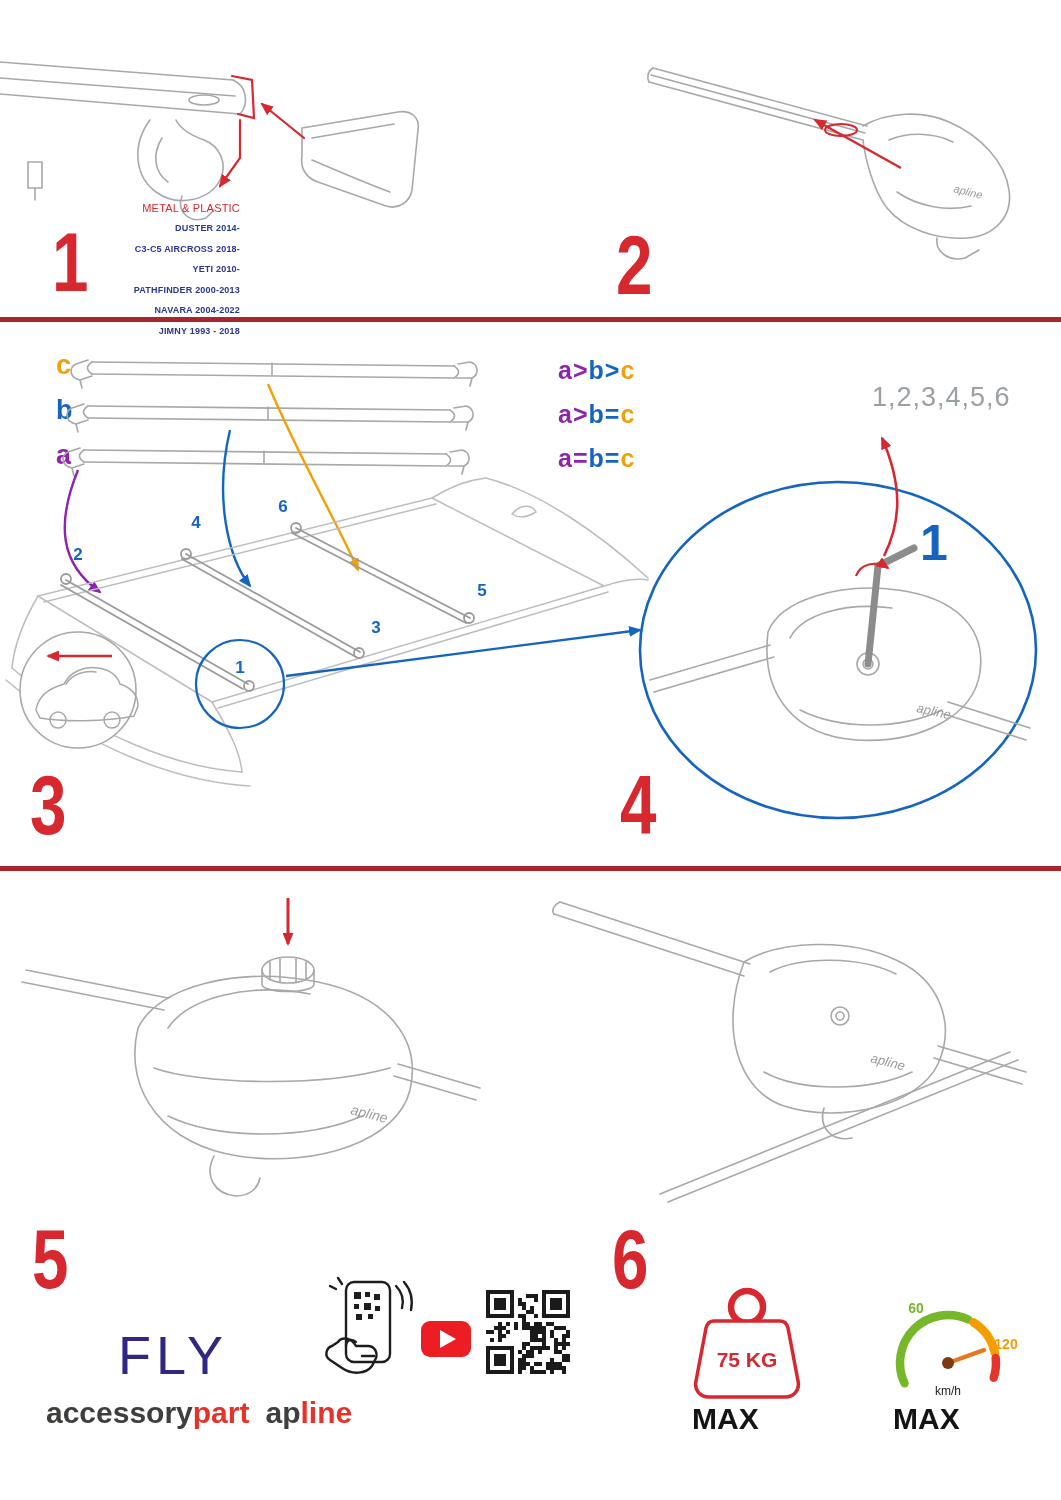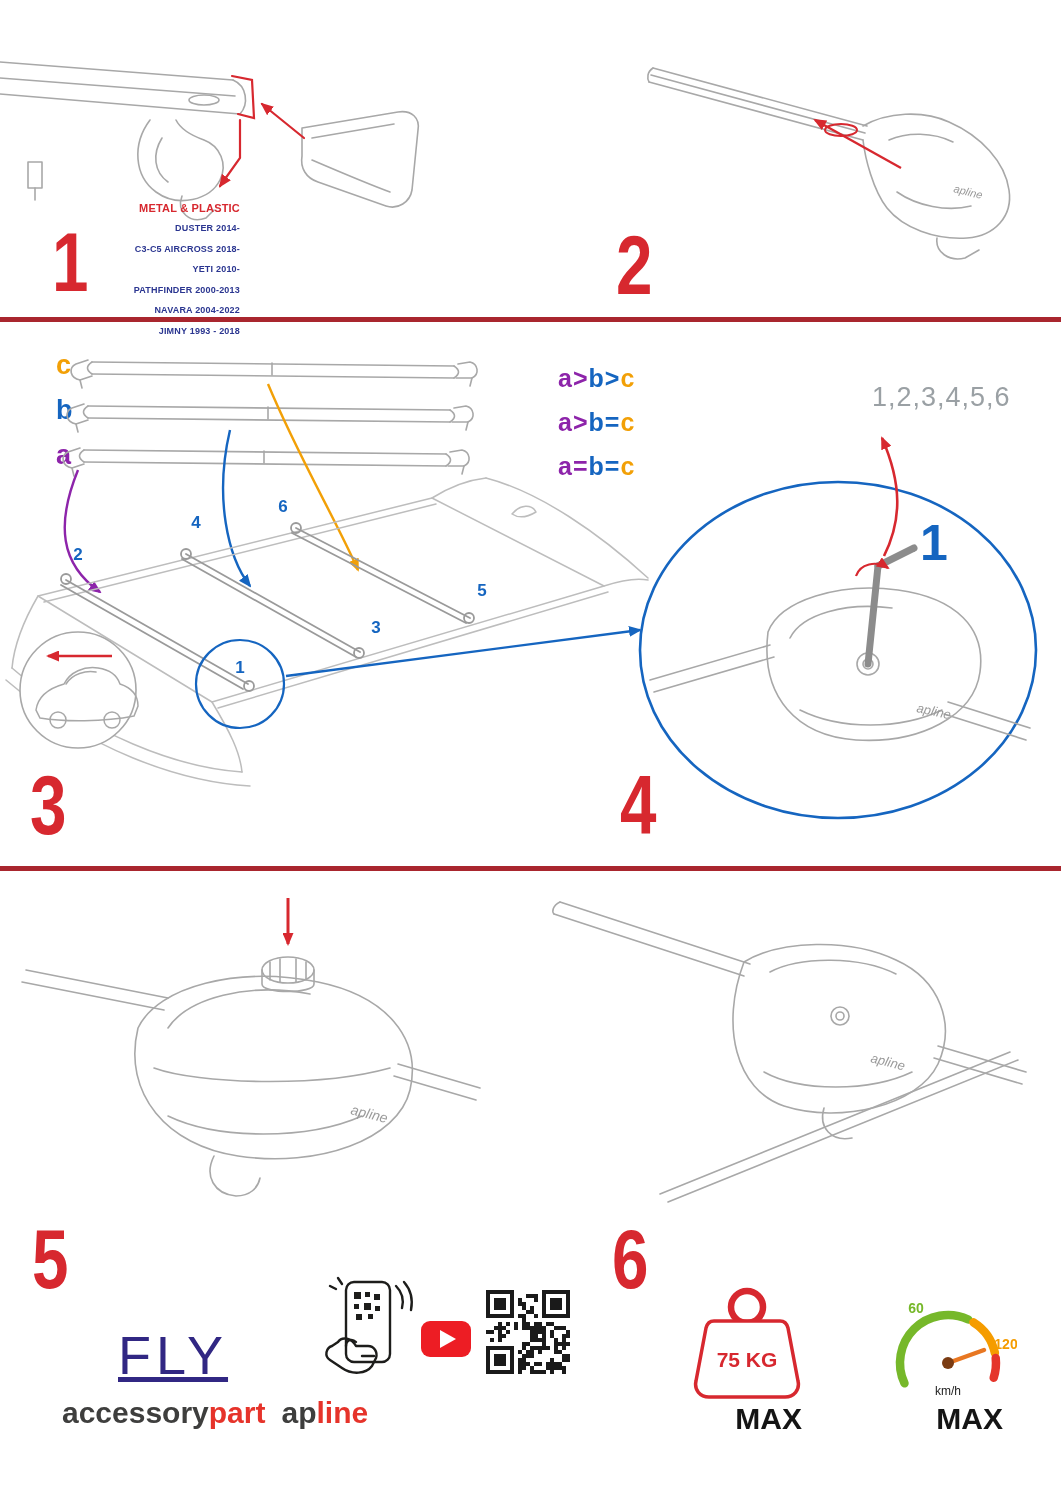--- a/index.html
+++ b/index.html
@@ -3,33 +3,33 @@
 <meta charset="utf-8">
 <style>
   html,body{margin:0;padding:0;background:#fff;}
   .page{position:relative;width:1061px;height:1500px;background:#fff;overflow:hidden;
         font-family:"Liberation Sans",sans-serif;}
   .abs{position:absolute;}
   .step-num{font-size:84px;font-weight:700;color:#d7282f;line-height:.9;
             transform:scaleX(.78);transform-origin:left top;}
   .divider{position:absolute;left:0;width:1061px;height:5px;background:#a9262e;}
   .veh-block{width:170px;text-align:right;}
-  .material{font-size:11px;font-weight:700;color:#d7282f;letter-spacing:.2px;margin-bottom:4px;}
+  .material{font-size:11px;font-weight:400;color:#d7282f;letter-spacing:.2px;margin-bottom:4px;}
   .veh{font-size:9px;font-weight:700;color:#2a3590;line-height:11.5px;letter-spacing:.2px;margin-top:9px;}
   .bar-label{font-size:27px;font-weight:700;line-height:1;}
   .lbl-a{color:#8d24aa}.lbl-b{color:#1565c0}.lbl-c{color:#f2a007}
   .cmp-row{font-size:25px;font-weight:700;letter-spacing:1px;margin-bottom:15px;}
   .tok-a{color:#8d24aa}.tok-b{color:#1565c0}.tok-c{color:#f2a007}
   .tok-op1{color:#8d24aa}.tok-op2{color:#1565c0}
   .seq{font-size:27px;font-weight:500;color:#9aa0a4;letter-spacing:1px;text-align:right;}
   .big-one{font-size:50px;font-weight:700;color:#1565c0;line-height:1;}
-  .fly{font-size:54px;font-weight:500;color:#312783;letter-spacing:5px;text-decoration:underline;}
+  .fly{font-size:54px;font-weight:500;color:#312783;letter-spacing:5px;}
   .brand{font-size:30px;font-weight:600;color:#3e3e3d;}
   .brand .red{color:#e6332a;}
-  .max{width:110px;text-align:right;font-size:30px;font-weight:700;color:#141414;}
+  .max{width:110px;text-align:left;font-size:30px;font-weight:700;color:#141414;}
 </style>
 </head>
 <body>
 
 <div class="page">
 
   <svg class="abs" style="left:0;top:40px" width="440" height="265" viewBox="0 0 440 265">
     <defs>
       <marker id="ar1" markerWidth="13" markerHeight="11" refX="11" refY="5.5" orient="auto" markerUnits="userSpaceOnUse">
         <path d="M0,0 L13,5.5 L0,11 Z" fill="#d7282f"></path>
@@ -91,21 +91,21 @@
   </svg>
 
   <div class="abs step-num" style="left:616px;top:228px">2</div>
 
   <div class="divider" style="top:317px"></div>
 
   <div class="abs bar-label lbl-c" style="left:56px;top:352px">c</div>
   <div class="abs bar-label lbl-b" style="left:56px;top:397px">b</div>
   <div class="abs bar-label lbl-a" style="left:56px;top:442px">a</div>
 
-  <div class="abs" style="left:558px;top:364px">
+  <div class="abs" style="left:558px;top:356px">
     <div class="cmp-row">
       <span class="tok-a">a</span><span class="tok-op1">&gt;</span><span class="tok-b">b</span><span class="tok-op2">&gt;</span><span class="tok-c">c</span>
     </div>
     <div class="cmp-row">
       <span class="tok-a">a</span><span class="tok-op1">&gt;</span><span class="tok-b">b</span><span class="tok-op2">=</span><span class="tok-c">c</span>
     </div>
     <div class="cmp-row">
       <span class="tok-a">a</span><span class="tok-op1">=</span><span class="tok-b">b</span><span class="tok-op2">=</span><span class="tok-c">c</span>
     </div>
   </div>
@@ -280,21 +280,21 @@
         <path d="M128,326 L478,184"></path>
       <path d="M284,232 C278,252 292,266 312,262"></path>
     </g>
     <text x="330" y="186" font-size="13" font-style="italic" fill="#9a9a9a" transform="rotate(14 330 186)">apline</text>
   </svg>
 
   <div class="abs step-num" style="left:612px;top:1222px">6</div>
 
   <div class="abs fly" style="left:118px;top:1324px">FLY</div>
 
-  <div class="abs brand" style="left:62px;top:1396px">
+  <div class="abs brand" style="left:46px;top:1396px">
     <span>accessory</span><span class="red">part</span><span style="display:inline-block;width:16px"></span><span>ap</span><span class="red">line</span>
   </div>
 
   <svg class="abs" style="left:312px;top:1276px" width="105" height="122" viewBox="0 0 105 122">
     <g stroke="#1d1d1b" stroke-width="2.4" fill="none" stroke-linecap="round" stroke-linejoin="round">
       <rect x="34" y="6" width="44" height="80" rx="8"></rect>
       <path d="M50,80 L62,80"></path>
       <path d="M26,2 L30,8"></path>
         <path d="M18,10 L24,13"></path>
       <path d="M84,10 C90,16 92,24 90,32"></path>

